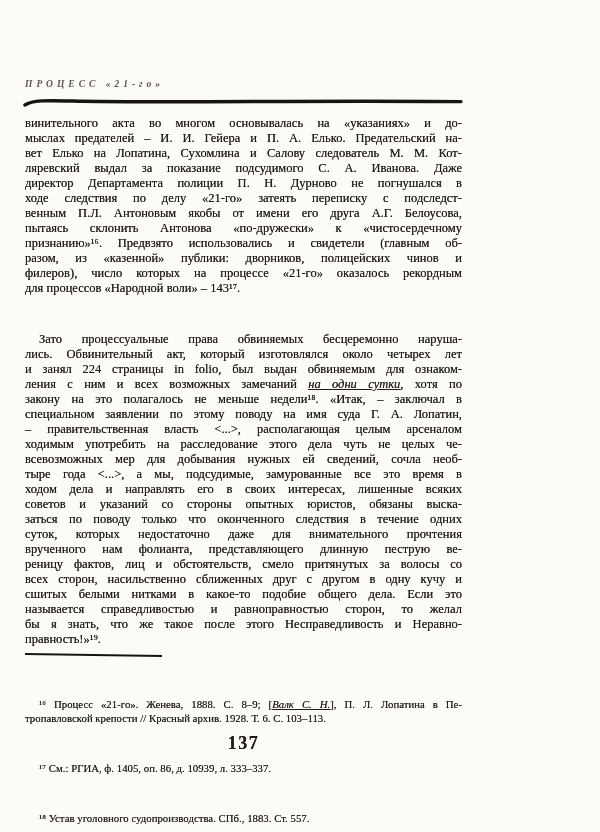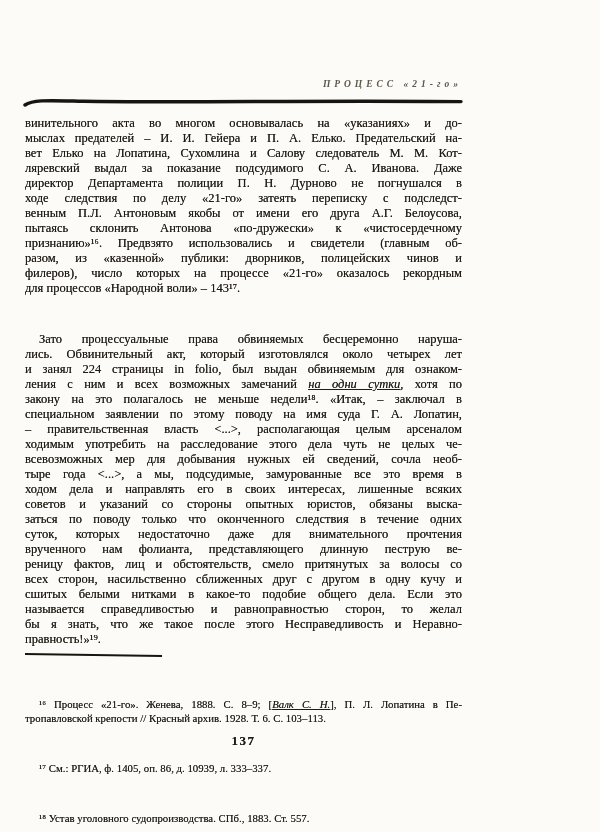--- a/index.html
+++ b/index.html
@@ -11,21 +11,21 @@
   }
   .page {
     position: relative;
     width: 600px; height: 832px;
     background: #fcfbf8;
     color: #201b15;
   }
   .running-head {
     position: absolute;
     left: 25px; top: 79px; width: 437px;
-    text-align: right;
+    text-align: left;
     font-size: 9.5px;
     font-style: italic;
     font-weight: 600;
     letter-spacing: 4px;
     color: #5c554b;
     white-space: nowrap;
   }
   .head-rule {
     position: absolute;
     left: 23px; top: 95px;
@@ -57,21 +57,21 @@
     position: absolute;
     left: 25px; top: 661px; width: 437px;
     font-size: 10.8px;
     line-height: 14px;
     text-shadow: 0 0 0.3px rgba(25, 18, 10, 0.7);
   }
   .page-number {
     position: absolute;
     left: 25px; top: 733px; width: 437px;
     text-align: center;
-    font-size: 13px;
+    font-size: 18px;
     letter-spacing: 1.5px;
     font-weight: 600;
     text-shadow: 0 0 0.3px rgba(25, 18, 10, 0.75);
   }
 </style>
 </head>
 <body>
 
 <div class="page">
 

